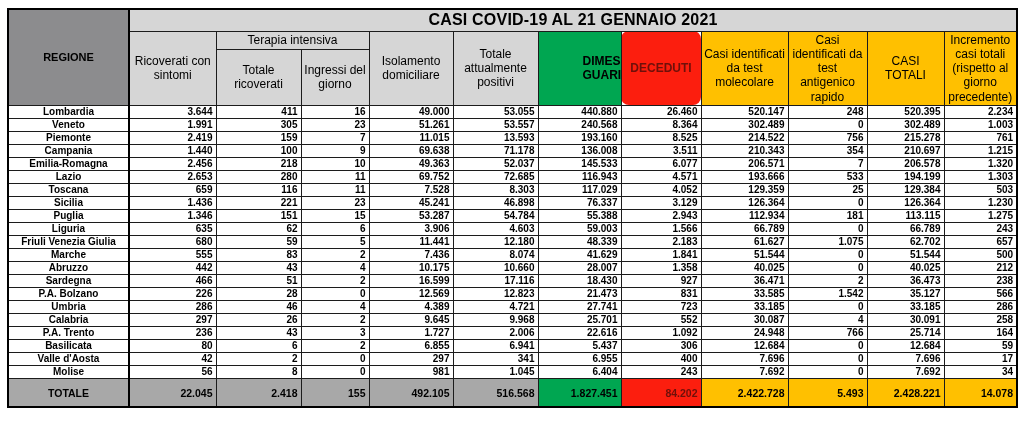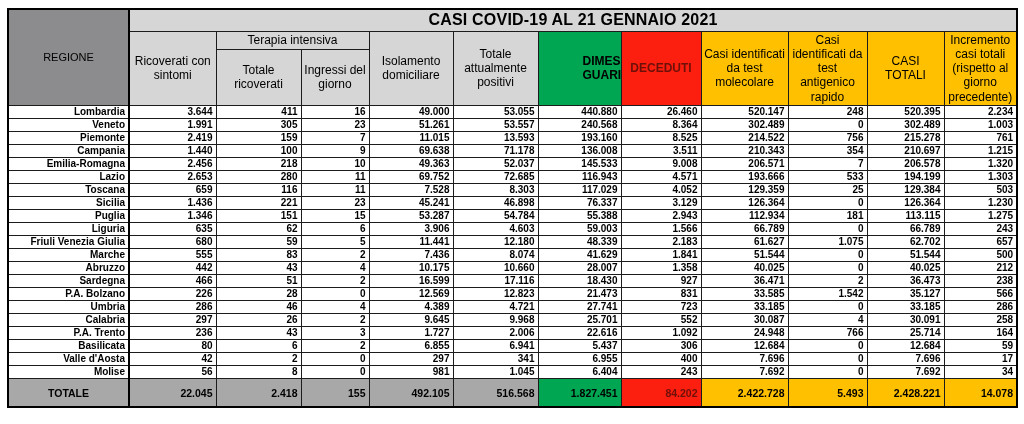--- a/index.html
+++ b/index.html
@@ -34,42 +34,42 @@
     padding: 1px 2px;
   }
   th.title-cell {
     font-size: 16px;
     font-weight: bold;
     height: 22px;
     letter-spacing: 0.2px;
   }
   th.regione-h {
     background: var(--regione_grey);
-    font-weight: normal;
+    font-weight: bold;
     font-size: 11px;
     border-right: 2px solid #000;
   }
   tr.r-group th { height: 18px; }
   tr.r-sub th   { height: 56px; }
   th.bg-green  { background: var(--green);  font-weight: bold; padding-left: 44px; }
-  th.bg-red    { background: var(--red);    font-weight: bold; color: var(--deceduti_text); }
+  th.bg-red    { background: var(--red);    font-weight: bold; color: var(--deceduti_text); border-radius: 8px; }
   th.bg-orange { background: var(--orange); }
 
   
   td {
     font-size: 10px;
     font-weight: bold;
     height: 13px;
     padding: 0 3px;
     text-align: right;
     white-space: nowrap;
     background: #fff;
   }
   td.region {
-    text-align: right;
+    text-align: center;
     border-right: 2px solid #000;
   }
 
   
   tr.total td { height: 29px; background: var(--totale_grey); font-size: 10.5px; }
   tr.total td.region { text-align: center; }
   tr.total td.bg-green  { background: var(--green); }
   tr.total td.bg-red    { background: var(--red); color: var(--deceduti_text); margin-left: 18px; }
   tr.total td.bg-orange { background: var(--orange); }
 </style>
@@ -172,21 +172,21 @@
           <td>1.215</td>
         </tr>
         <tr>
           <td class="region">Emilia-Romagna</td>
           <td>2.456</td>
           <td>218</td>
           <td>10</td>
           <td>49.363</td>
           <td>52.037</td>
           <td>145.533</td>
-          <td>9.008</td>
+          <td>6.077</td>
           <td>206.571</td>
           <td>7</td>
           <td>206.578</td>
           <td>1.320</td>
         </tr>
         <tr>
           <td class="region">Lazio</td>
           <td>2.653</td>
           <td>280</td>
           <td>11</td>

